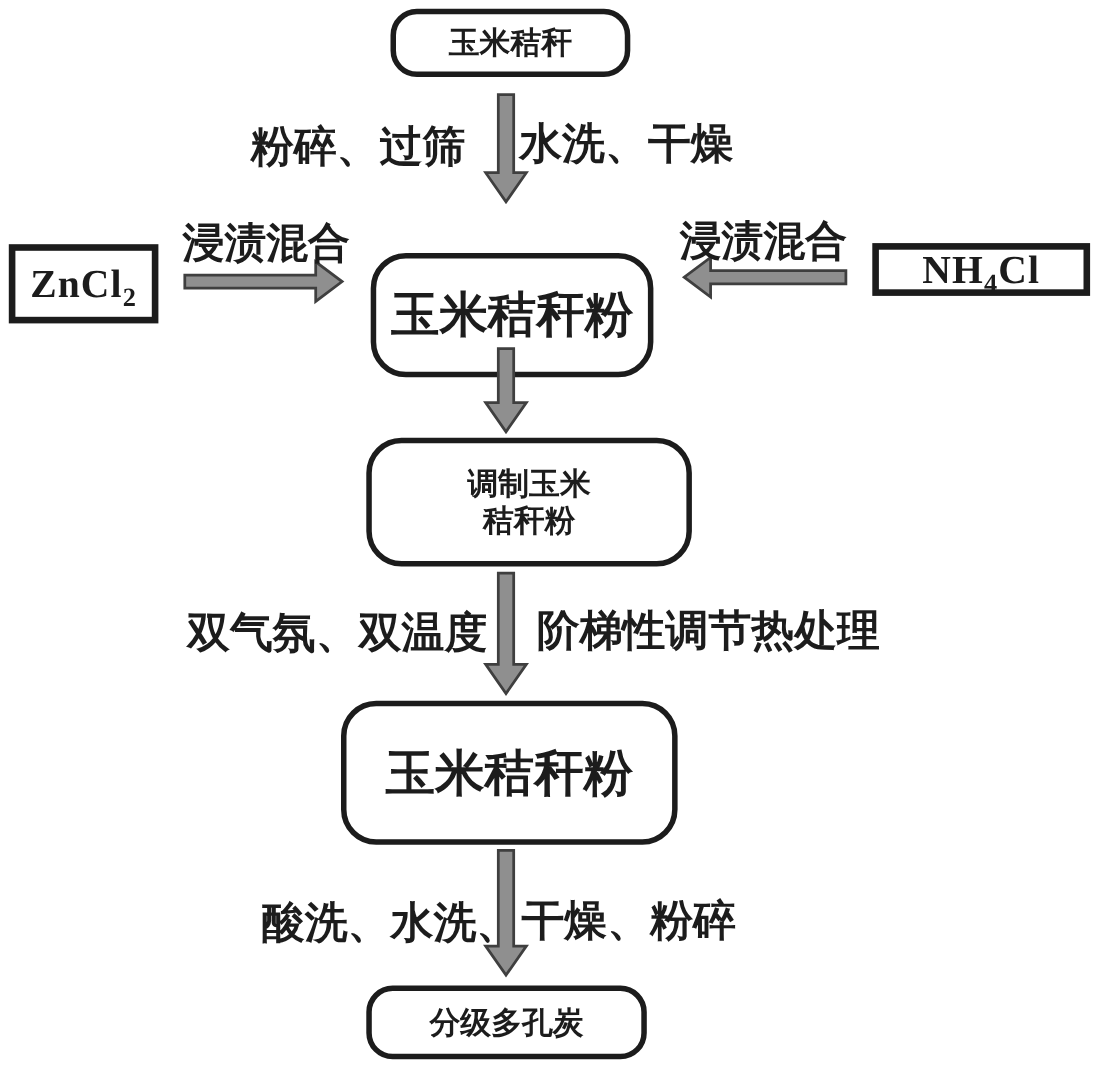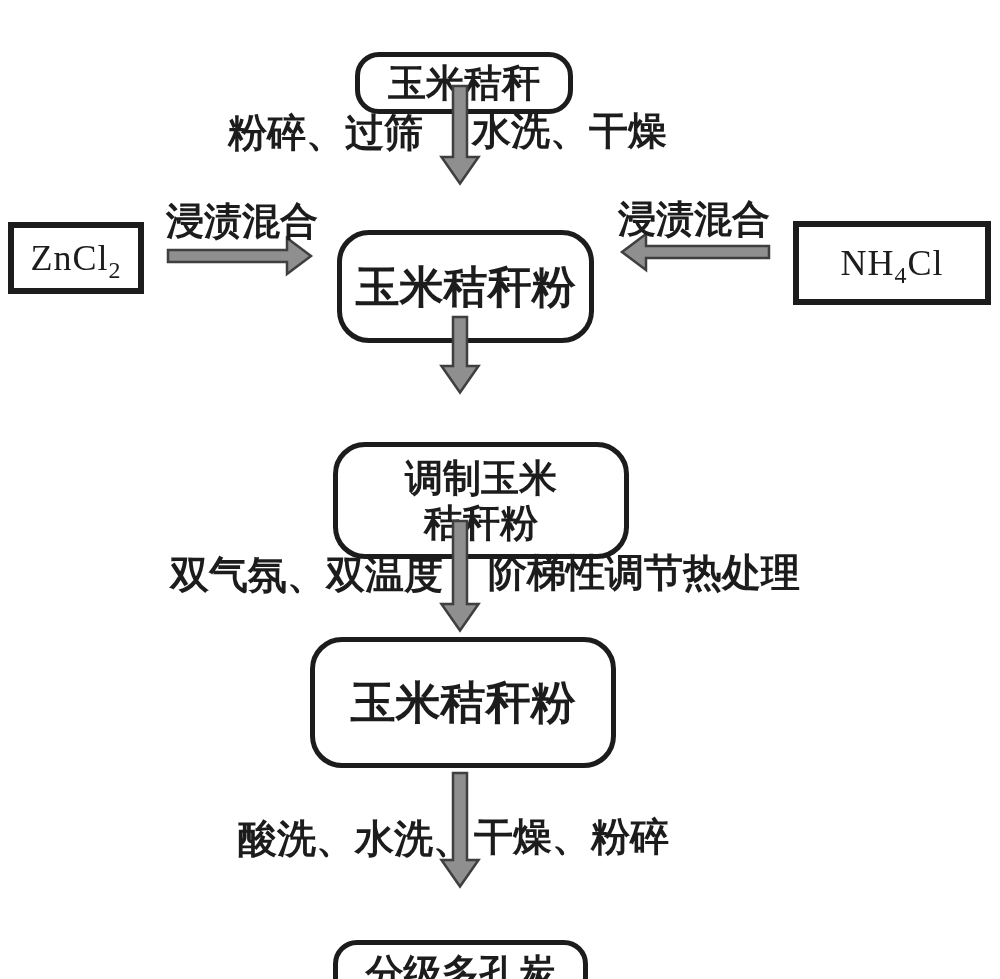--- a/index.html
+++ b/index.html
@@ -35,21 +35,21 @@
     justify-content: center;
     text-align: center;
     white-space: nowrap;
     line-height: 1.18;
   }
   .rounded { border-radius: 24px; }
   .rounded-lg { border-radius: 32px; }
   .sharp { border-radius: 0; border-width: 6px; }
   .chem {
     font-family: "Liberation Serif", serif;
-    font-weight: 400;
+    font-weight: 700;
     font-size: 36px;
     letter-spacing: 1px;
   }
   .chem sub {
     font-size: 24px;
     line-height: 0;
     vertical-align: -8px;
   }
   .edge-label {
     position: absolute;
@@ -62,21 +62,21 @@
   .arrow {
     position: absolute;
     overflow: visible;
   }
   .arrow polygon {
     fill: var(--arrow-fill);
     stroke: var(--arrow-stroke);
     stroke-width: 2.5;
     stroke-linejoin: miter;
   }
-  .fs42 { font-size: 38px; margin-top: 44px; }
+  .fs42 { font-size: 28px; }
   .fs44 { font-size: 44px; }
 </style>
 </head>
 <body>
 
 <div class="canvas">
 
   <div class="node rounded fs42" style="left:355px; top:8px; width:218px; height:62px;">
     <span>玉米秸秆</span>
   </div>
@@ -85,21 +85,21 @@
     <polygon points="13,1 27,1 27,72 38.5,72 20,98.5 1.5,72 13,72"></polygon>
   </svg>
 
   <div class="edge-label" style="left:228px; top:106px;">粉碎、过筛</div>
   <div class="edge-label" style="left:472px; top:104px;">水洗、干燥</div>
 
   <div class="node sharp chem" style="left:8px; top:222px; width:136px; height:72px;">
     <span><span>ZnCl</span><sub>2</sub></span>
   </div>
 
-  <div class="node sharp chem" style="left:793px; top:221px; width:198px; height:84px;">
+  <div class="node sharp chem" style="left:793px; top:221px; width:198px; height:48px;">
     <span><span>NH</span><sub>4</sub><span>Cl</span></span>
   </div>
 
   <svg class="arrow" style="left:167px; top:236px;" width="146" height="40" viewBox="0 0 146 40">
     <polygon points="1,14 120,14 120,2 144,20 120,38 120,26 1,26"></polygon>
   </svg>
   <div class="edge-label" style="left:166px; top:196px; font-size:38px;">浸渍混合</div>
 
   <svg class="arrow" style="left:620px; top:232px;" width="150" height="40" viewBox="0 0 150 40">
     <polygon points="149,14 26,14 26,2 2,20 26,38 26,26 149,26"></polygon>

